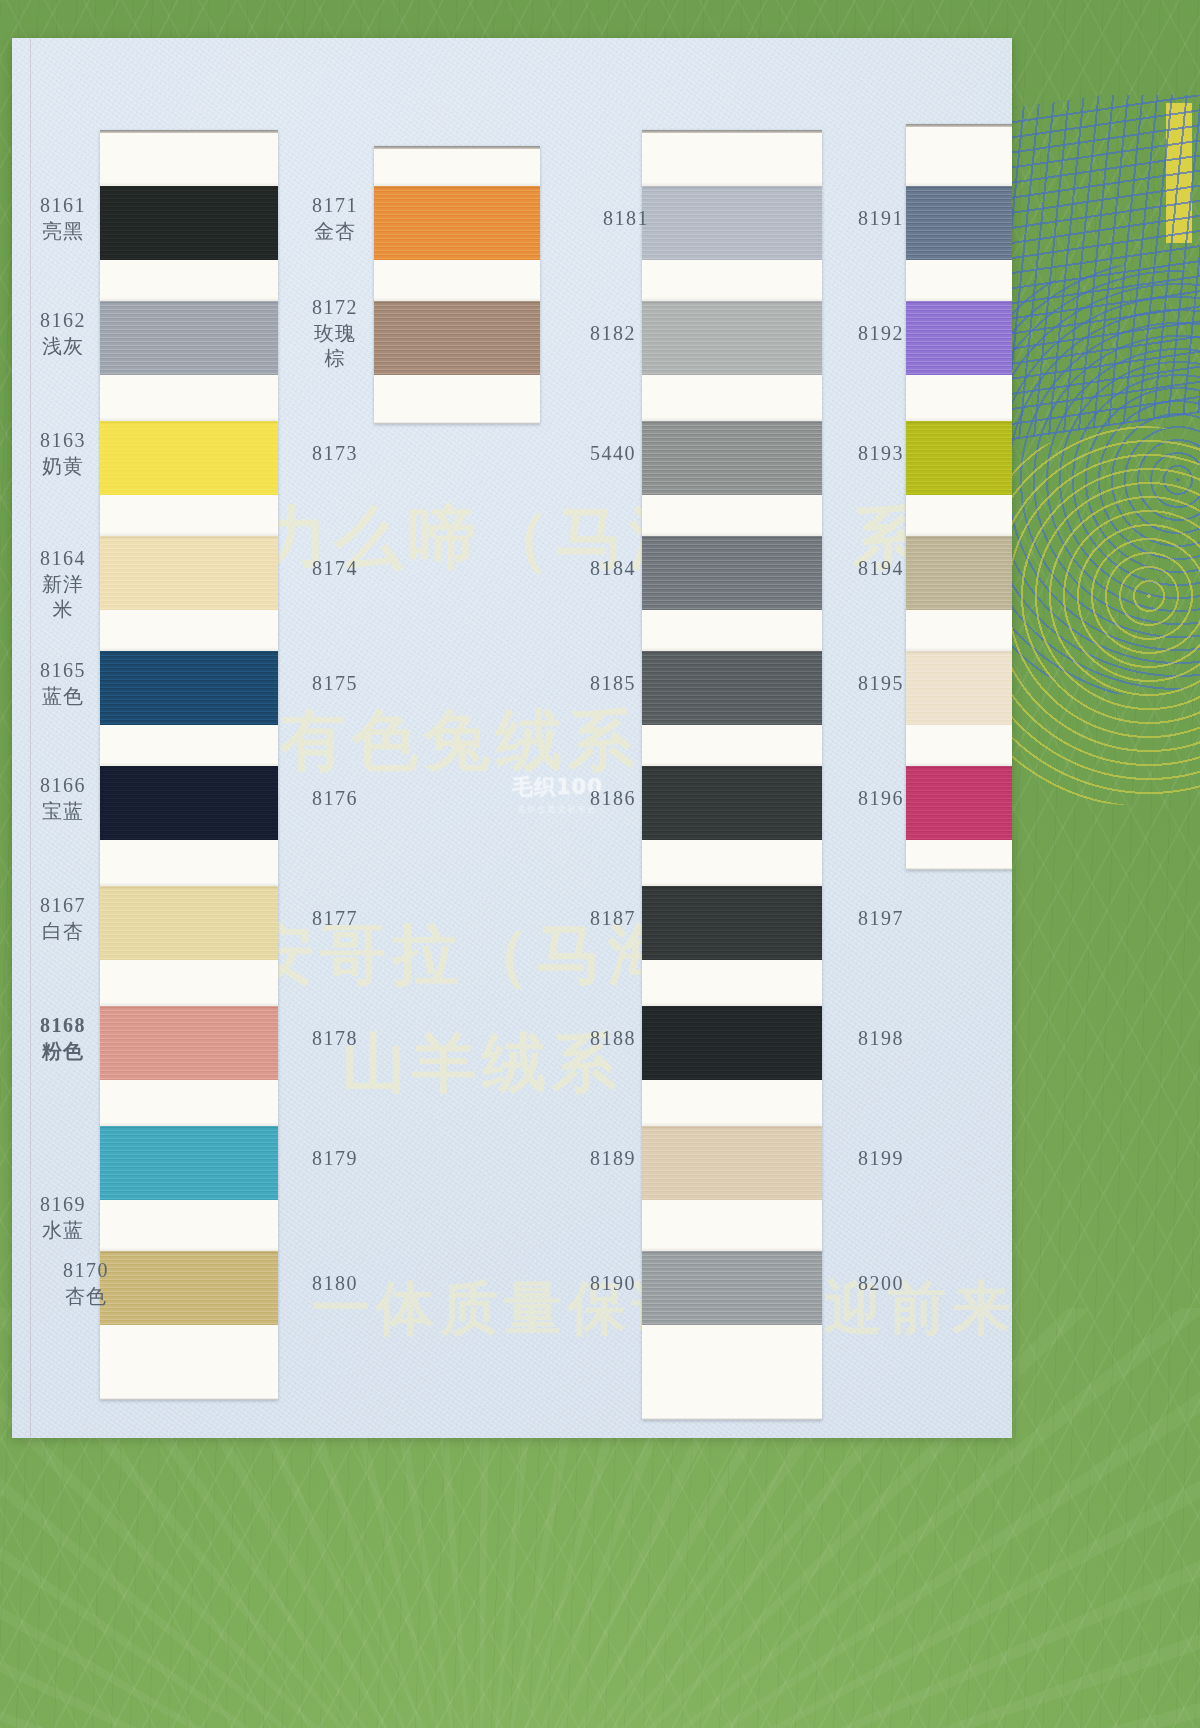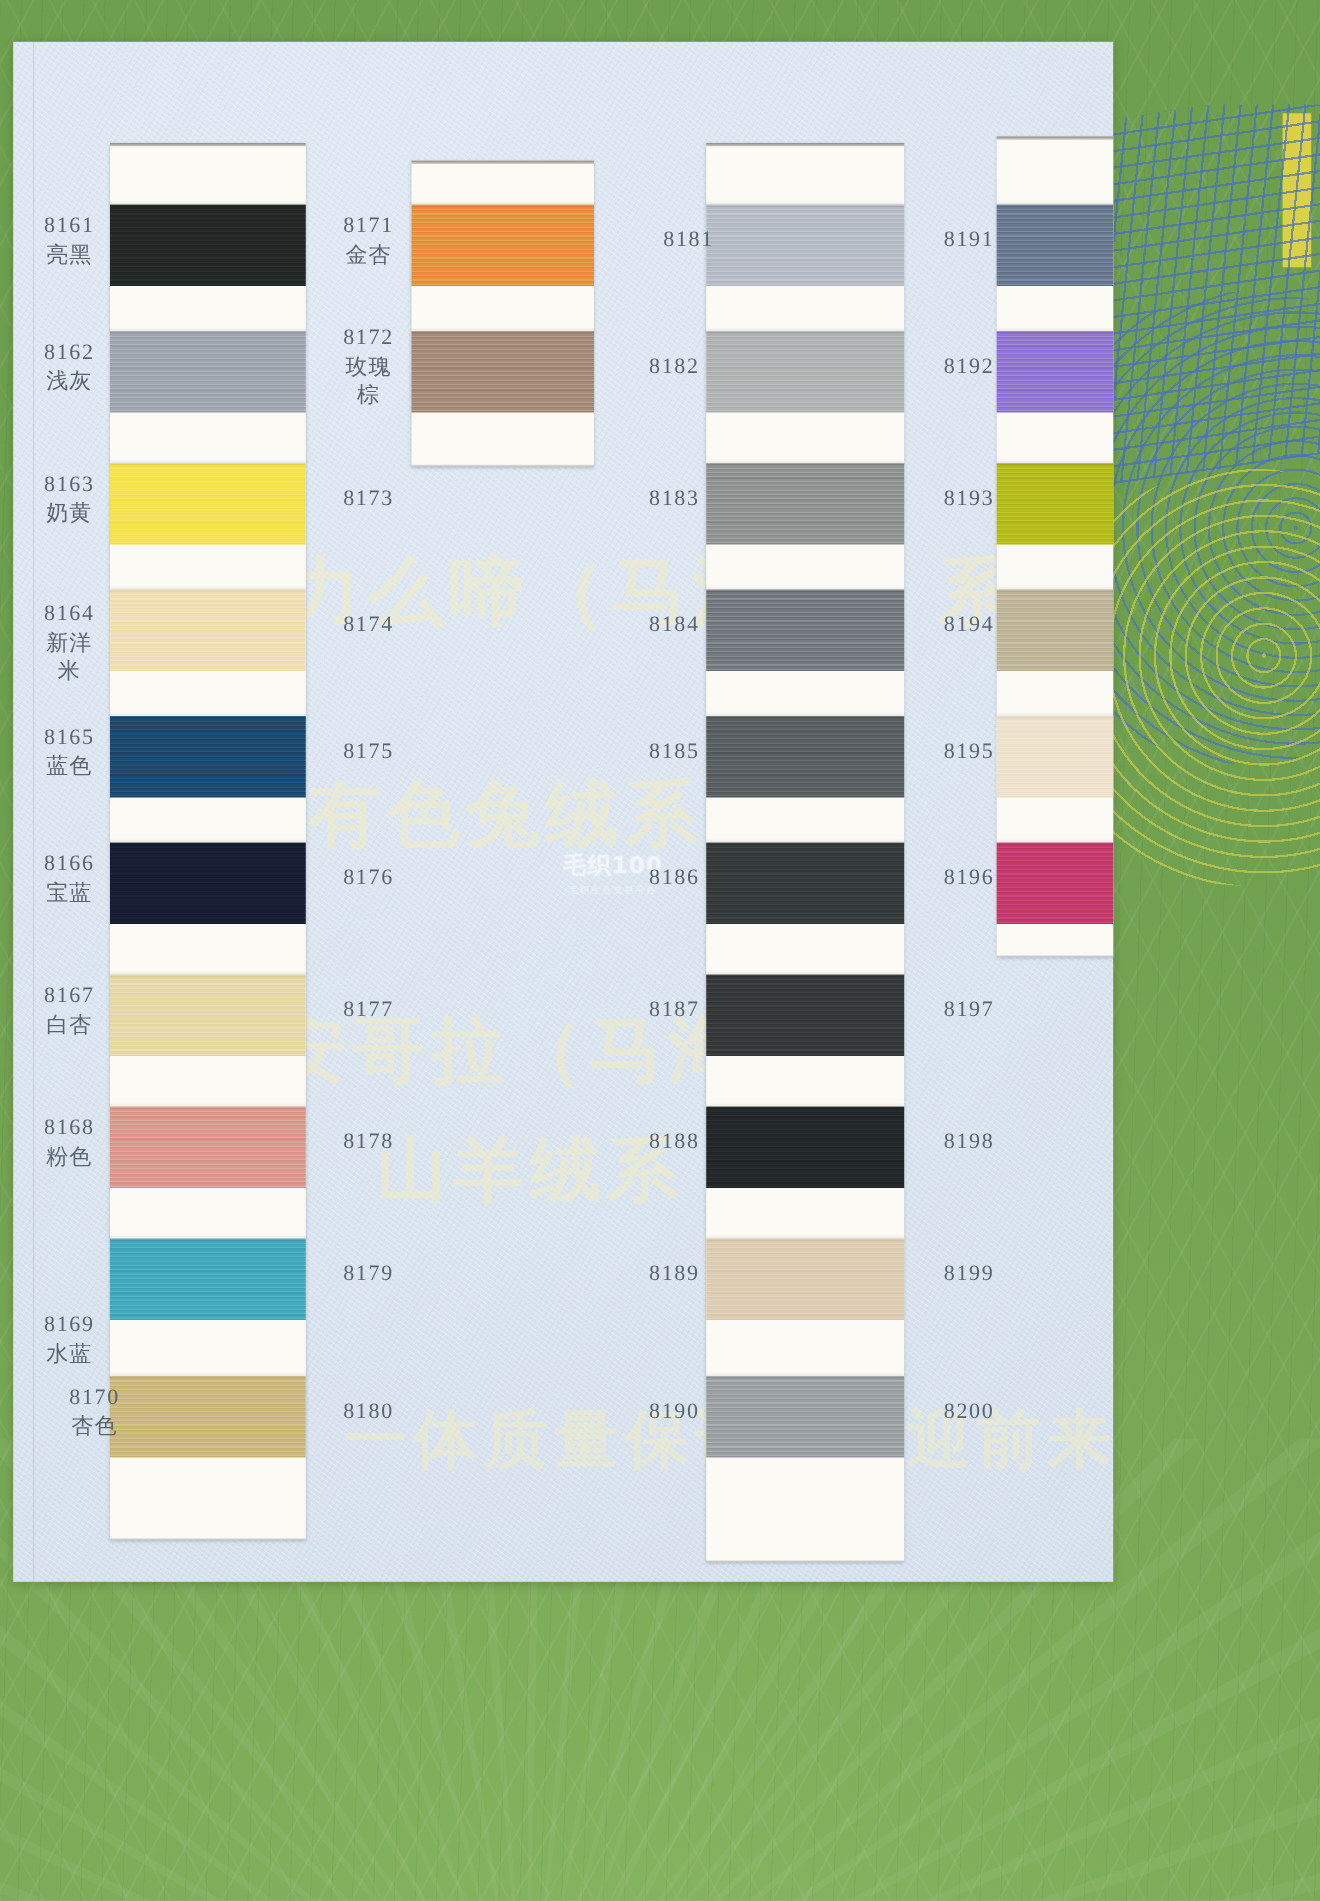--- a/index.html
+++ b/index.html
@@ -210,21 +210,21 @@
         <span class="cn">蓝色</span>
       </div>
       <div class="label" style="left: 20px; width: 62px; top: 735px;">
         <span class="num">8166</span>
         <span class="cn">宝蓝</span>
       </div>
       <div class="label" style="left: 20px; width: 62px; top: 855px;">
         <span class="num">8167</span>
         <span class="cn">白杏</span>
       </div>
-      <div class="label" style="left: 20px; width: 62px; top: 975px;">
+      <div class="label" style="left: 20px; width: 62px; top: 975px; font-weight: bold;">
         <span class="num">8168</span>
         <span class="cn">粉色</span>
       </div>
       <div class="label" style="left: 20px; width: 62px; top: 1154px;">
         <span class="num">8169</span>
         <span class="cn">水蓝</span>
       </div>
       <div class="label" style="left: 20px; width: 62px; top: 1220px; padding-left: 23px;">
         <span class="num">8170</span>
         <span class="cn">杏色</span>
@@ -282,21 +282,21 @@
         <div class="band" style="top: 996px; height: 74px; background: rgb(221, 205, 179);"></div>
         <div class="band" style="top: 1121px; height: 74px; background: rgb(155, 160, 163);"></div>
       </div>
       <div class="label" style="left: 583px; width: 62px; top: 168px;">
         <span class="num">8181</span>
       </div>
       <div class="label" style="left: 570px; width: 62px; top: 283px;">
         <span class="num">8182</span>
       </div>
       <div class="label" style="left: 570px; width: 62px; top: 403px;">
-        <span class="num">8183</span>
+        <span class="num">5440</span>
       </div>
       <div class="label" style="left: 570px; width: 62px; top: 518px;">
         <span class="num">8184</span>
       </div>
       <div class="label" style="left: 570px; width: 62px; top: 633px;">
         <span class="num">8185</span>
       </div>
       <div class="label" style="left: 570px; width: 62px; top: 748px;">
         <span class="num">8186</span>
       </div>

